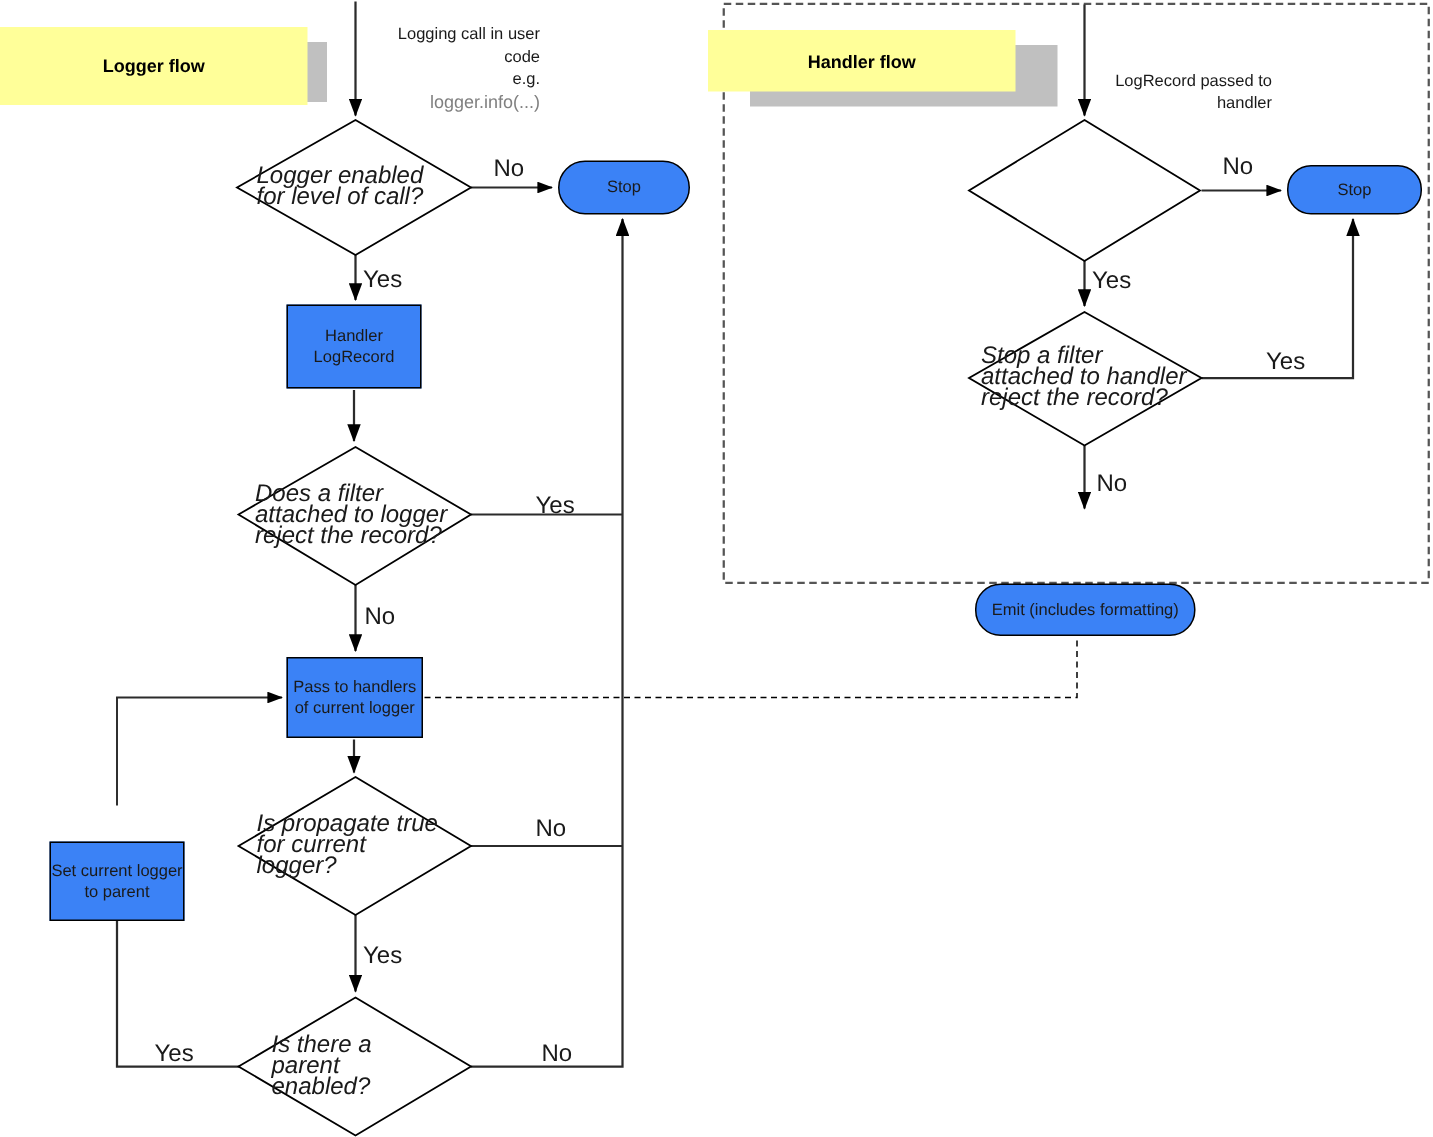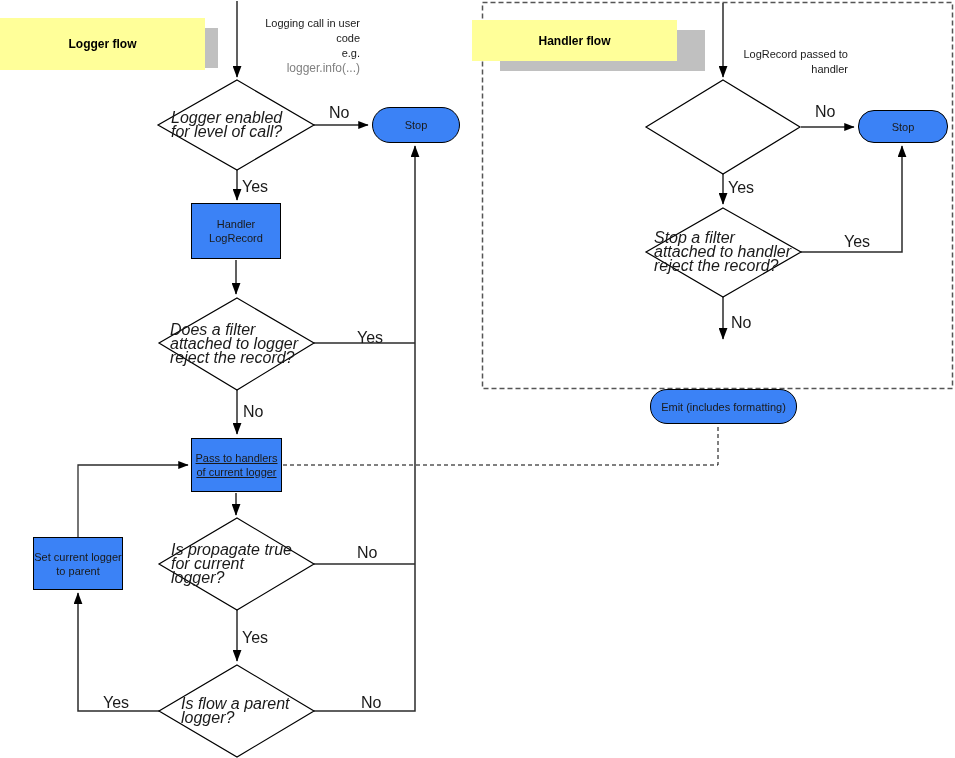--- a/index.html
+++ b/index.html
@@ -77,27 +77,27 @@
     <span class="code">logger.info(...)</span>
   </div>
 
   <div class="note" style="left:726px;top:47px;width:122px;">
     <span>LogRecord passed to handler</span>
   </div>
 
   <div class="dtext" style="left:171px;top:104px;width:130px;height:42px;">Logger enabled for level of call?</div>
   <div class="dtext" style="left:170px;top:320px;width:133px;height:48px;">Does a filter attached to logger reject the record?</div>
   <div class="dtext" style="left:171px;top:543px;width:130px;height:42px;">Is propagate true for current logger?</div>
-  <div class="dtext" style="left:181px;top:690px;width:110px;height:42px;">Is flow a parent logger?</div>
+  <div class="dtext" style="left:181px;top:690px;width:110px;height:42px;">Is there a parent enabled?</div>
 
   <div class="dtext" style="left:654px;top:228px;width:138px;height:48px;">Stop a filter attached to handler reject the record?</div>
 
   <div class="box" style="left:191px;top:203px;width:88px;height:54px;">Handler LogRecord</div>
-  <div class="box" style="left:191px;top:438px;width:89px;height:52px;text-decoration:underline;">Pass to handlers of current logger</div>
-  <div class="box" style="left:33px;top:537px;width:88px;height:51px;">Set current logger to parent</div>
+  <div class="box" style="left:191px;top:438px;width:89px;height:52px;">Pass to handlers of current logger</div>
+  <div class="box" style="left:33px;top:561px;width:88px;height:51px;">Set current logger to parent</div>
 
   <div class="box pill" style="left:372px;top:107px;width:86px;height:34px;">Stop</div>
   <div class="box pill" style="left:858px;top:110px;width:88px;height:31px;border-radius:16px;">Stop</div>
   <div class="box pill" style="left:650px;top:342px;width:145px;height:33px;border-radius:17px;margin-top:47px;">Emit (includes formatting)</div>
 
   <div class="edge-label" style="left:329px;top:104px;">No</div>
   <div class="edge-label" style="left:242px;top:178px;">Yes</div>
   <div class="edge-label" style="left:357px;top:329px;">Yes</div>
   <div class="edge-label" style="left:243px;top:403px;">No</div>
   <div class="edge-label" style="left:357px;top:544px;">No</div>

